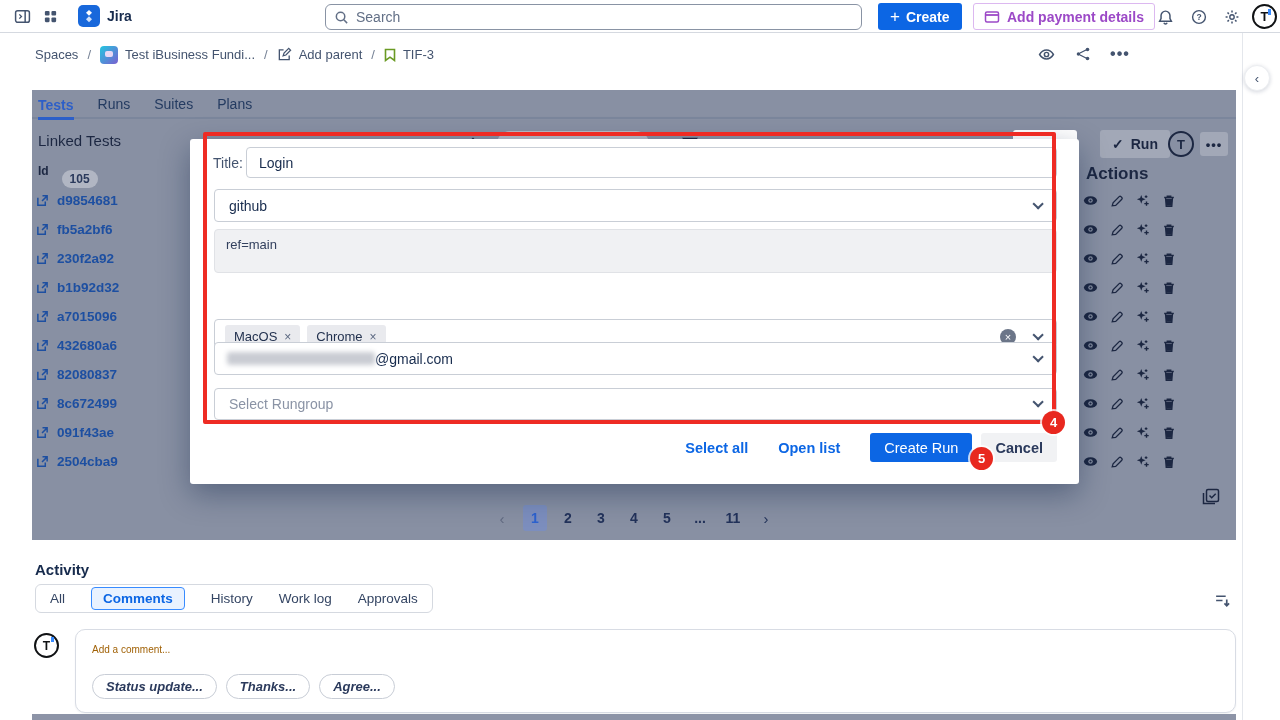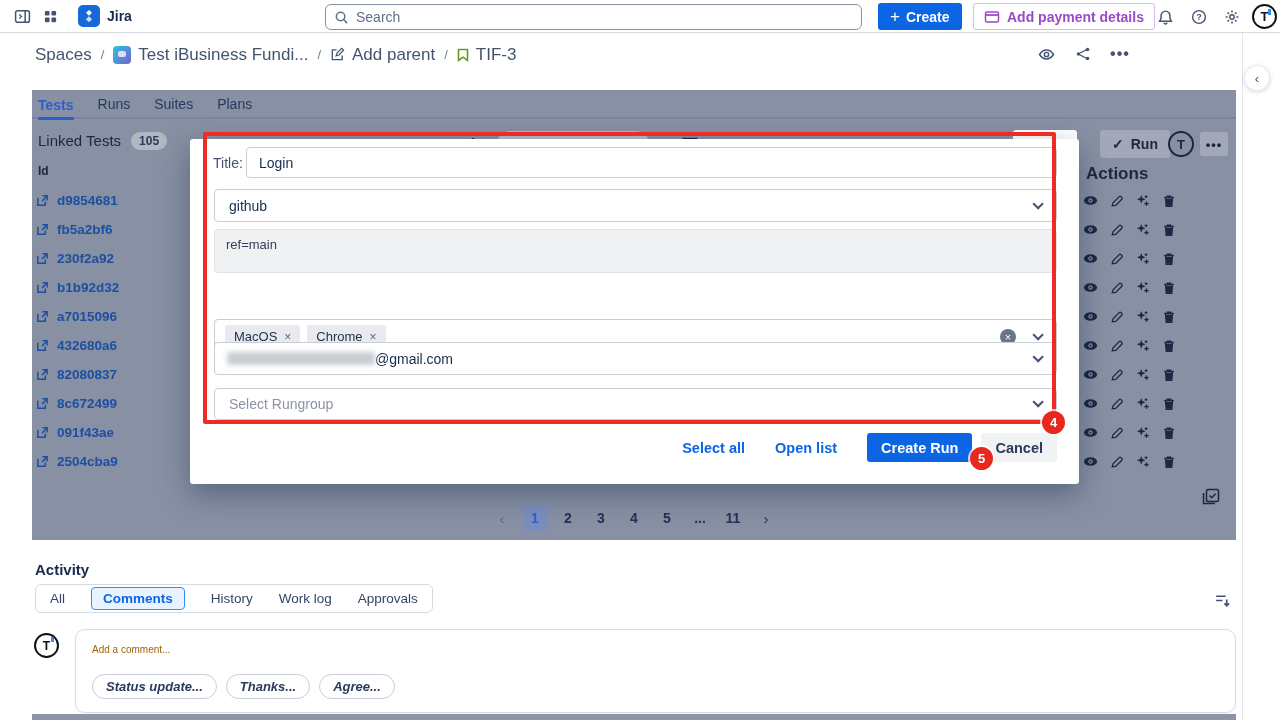--- a/index.html
+++ b/index.html
@@ -27,21 +27,21 @@
   #bell-btn{position:absolute;left:1151px;top:4px;} #help-btn{position:absolute;left:1185px;top:4px;}
   #gear-btn{position:absolute;left:1218px;top:4px;}
   #avatar { position:absolute; left:1252px; top:4px; width:25px; height:25px; border-radius:50%;
     border:2.5px solid #101214; display:flex; align-items:center; justify-content:center;
     font-weight:700; font-size:13px; color:#101214; background:#fff; }
   .t-tick { position:absolute; right:4px; top:3px; width:3px; height:6px; background:#388bff; }
 
   
   #crumbrow { position:absolute; left:0; top:34px; width:1242px; height:41px; background:#fff;
     display:flex; align-items:center; z-index:15; }
-  .crumb { font-size:17px; color:#44546f; display:flex; align-items:center; gap:7px; }
+  .crumb { font-size:13px; color:#44546f; display:flex; align-items:center; gap:7px; }
   .crumb-sep { margin:0 9px; color:#758195; font-size:13px; }
   #space-avatar { width:18px; height:18px; border-radius:4px;
     background:linear-gradient(135deg,#22c7e0 0%,#7a5fd0 100%); position:relative; }
   #space-avatar::after { content:""; position:absolute; left:5px; top:5px; width:8px; height:6px;
     border-radius:2px; background:#e8d8f5; }
   .crumb-actions { position:absolute; right:108px; top:6px; display:flex; gap:9px; }
   .crumb-act-btn { width:28px; height:28px; display:flex; align-items:center; justify-content:center;
     border-radius:4px; color:#44546f; }
   #right-divider { position:absolute; left:1242px; top:33px; width:1px; height:687px; background:#e4e7ec; z-index:5; }
   #collapse-circle { position:absolute; left:1244px; top:65px; width:26px; height:26px; border-radius:50%;
@@ -52,21 +52,21 @@
   #heading-divider { position:absolute; left:32px; top:66px; width:1204px; height:1px; background:#d8dce2; }
   #clipped-heading { position:absolute; left:32px; top:68px; width:200px; height:10px; overflow:hidden; }
   #clipped-heading span { display:block; margin-top:-8px; font-weight:700; font-size:15px; color:#253858; }
 
   
   #panel { position:absolute; left:32px; top:90px; width:1204px; height:450px; background:#8890a3; z-index:1; }
   #tabs-row { position:absolute; left:0; top:0; width:1204px; height:29px;
     border-bottom:2px solid #7b869c; display:flex; align-items:center; gap:24px; padding:0 6px; }
   .ptab { font-size:14px; font-weight:500; color:#243b61; padding:4px 0; }
   .ptab.active { color:#2d5fc8; font-weight:600; border-bottom:3px solid #2d5fc8; margin-bottom:-5px; }
-  #linked-row { position:absolute; left:6px; top:42px; display:flex; gap:10px; }
+  #linked-row { position:absolute; left:6px; top:42px; display:flex; align-items:center; gap:21px;flex-direction:column; }
   #linked-label { font-size:15px; color:#1c2742; }
   #linked-count { font-size:12px; font-weight:700; color:#2b3a5c; background:rgba(255,255,255,.35);
     border-radius:9px; padding:2px 8px; }
   #id-col { position:absolute; left:6px; top:74px; font-size:12px; font-weight:700; color:#1c2742; }
   #actions-col { position:absolute; left:1054px; top:74px; font-size:17px; font-weight:700; color:#1c2742; }
   #ids-list { position:absolute; left:4px; top:96px; display:flex; flex-direction:column; }
   .id-item { height:29px; display:flex; align-items:center; gap:8px; color:#1d4fa1;
     font-weight:700; font-size:13.5px; }
   #acts-list { position:absolute; left:1051px; top:96px; display:flex; flex-direction:column; }
   .act-row { height:29px; display:flex; align-items:center; gap:11px; color:#1c2742; }
@@ -115,21 +115,21 @@
     background:#6b7588; color:#fff; font-size:11px; display:flex; align-items:center; justify-content:center; }
   #email-select { left:24px; top:203px; width:843px; height:33px; padding:0 12px; }
   #email-blur { width:148px; height:13px; border-radius:3px; background:#c9ccd3; filter:blur(2.5px); }
   #rungroup-select { left:24px; top:249px; width:843px; height:32px; padding:0 14px; color:#8a93a5; }
   .chev { position:absolute; right:16px; width:8px; height:8px; border-right:2px solid #44546f;
     border-bottom:2px solid #44546f; transform:rotate(45deg) translateY(-3px); }
   #modal-actions { position:absolute; left:0; top:294px; width:889px; display:flex; align-items:center;
     justify-content:flex-end; gap:30px; padding-right:22px; }
   .link-btn { color:#0c66e4; font-weight:700; font-size:14.5px; }
   #create-run-btn { background:#0c66e4; color:#fff; border:none; border-radius:3px; height:29px;
-    padding:0 14px; font-weight:700; font-size:14.5px; }
+    padding:0 14px; font-weight:400; font-size:14.5px; }
   #cancel-btn { background:#f1f2f4; color:#2b3a5c; border:none; border-radius:3px; height:29px;
     padding:0 14px; font-weight:700; font-size:14.5px; }
 
   
   #anno-rect { position:absolute; left:203px; top:132px; width:853px; height:292px;
     border:4px solid #ee2b24; border-radius:2px; z-index:8; pointer-events:none; }
   .anno-badge { position:absolute; width:23px; height:23px; border-radius:50%; background:#e8281f;
     color:#fff; font-weight:700; font-size:13px; display:flex; align-items:center; justify-content:center;
     z-index:9; box-shadow:0 0 0 2px rgba(255,255,255,.75); }
   #anno-4 { left:1042px; top:411px; }

